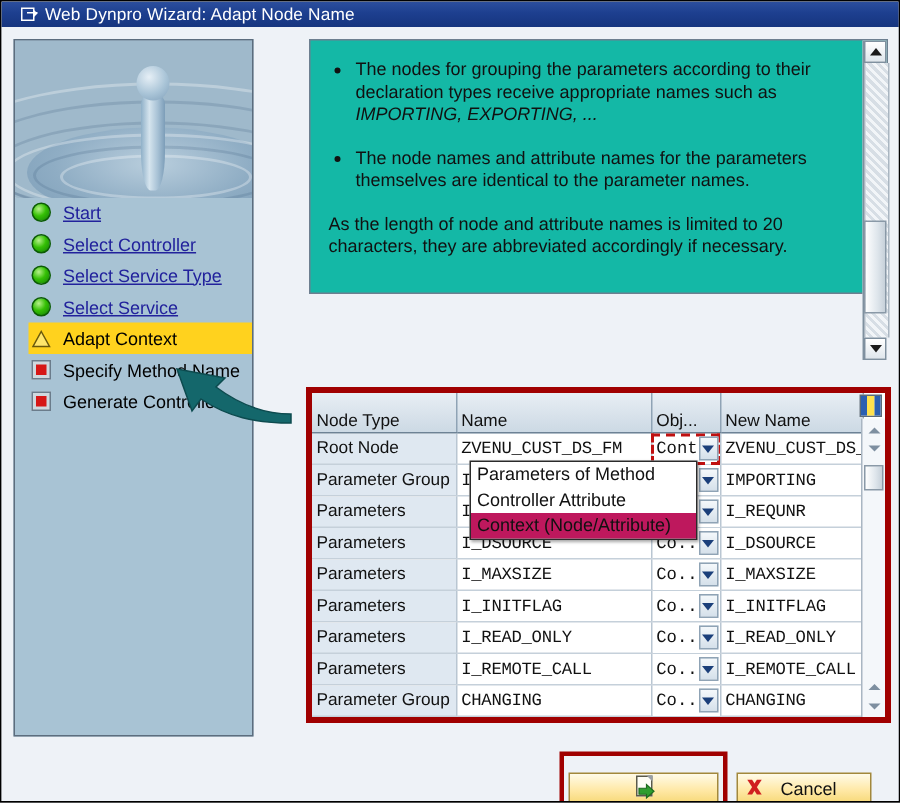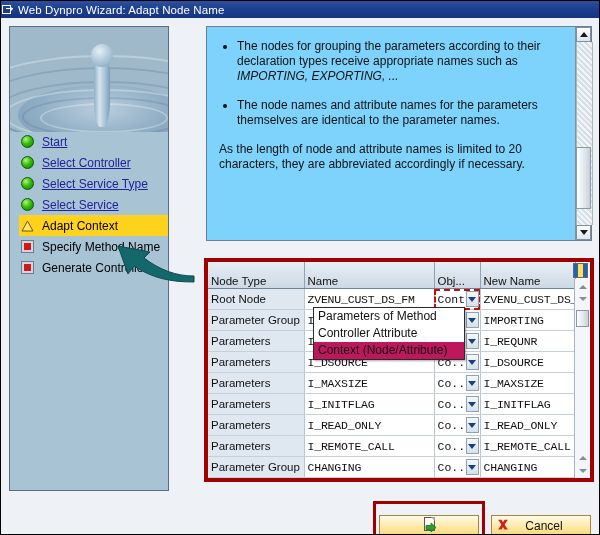--- a/index.html
+++ b/index.html
@@ -23,21 +23,21 @@
 
   
   #titlebar {
     position: absolute;
     left: 0; top: 0;
     width: 600px; height: 17px;
     background: linear-gradient(to bottom, #2c4f9e 0%, #1d3f8f 45%, #16357f 100%);
     color: #ffffff;
     display: flex;
     align-items: center;
-    padding-left: 0;
+    padding-left: 12px;
     box-sizing: border-box;
   }
   #titlebar .tb-icon {
     width: 13px; height: 12px;
     margin-right: 4px;
     position: relative;
     flex: 0 0 auto;
   }
   #titlebar .tb-icon .sq {
     position: absolute;
@@ -185,22 +185,22 @@
     position: absolute;
     left: 97px; top: 218px;
     width: 100px; height: 48px;
     pointer-events: none;
   }
 
   
   #infobox {
     position: absolute;
     left: 205px; top: 8px;
-    width: 386px; height: 215px;
-    background: #7dd3fc;
+    width: 386px; height: 170px;
+    background: #14b8a6;
     border: 1px solid #6d7f90;
     box-sizing: border-box;
     padding-left: 11px;
   }
   #infotext {
     position: absolute;
     left: 12px; top: 8px;
     width: 340px;
     color: #111;
     font-size: 12px;
@@ -690,21 +690,21 @@
       <div class="btn" style="left:378px; top:7px; width:100px;flex-direction:column;">
         <span class="bicon">
           <span class="page-glyph"></span>
           <svg width="12" height="11" viewBox="0 0 12 11" style="position:absolute;left:4px;top:6px;">
             <path d="M6,1 L6,3.5 L1,3.5 L1,7.5 L6,7.5 L6,10 L11,5.5 Z" fill="#2f9e2f" stroke="#1d6b1d" stroke-width="0.8"></path>
           </svg>
         </span>
         <span class="blabel">Continue</span>
       </div>
 
-      <div class="btn" style="left:490px; top:7px; width:100px;">
+      <div class="btn" style="left:490px; top:7px; width:90px;">
         <span class="bicon">
           <svg class="x-glyph" width="12" height="12" viewBox="0 0 12 12">
             <path d="M1.5,1 L5.2,5 L1.5,9.2 M1.5,1 L4.6,1 L10.4,10.8 L7.2,10.8 Z" fill="none"></path>
             <path d="M1.2,0.8 L4.4,0.8 L10.8,10.6 L7.6,10.6 Z" fill="#d01f1f"></path>
             <path d="M10.8,0.8 L7.6,0.8 L1.2,10.6 L4.4,10.6 Z" fill="#d01f1f"></path>
           </svg>
         </span>
         <span class="blabel">Cancel</span>
       </div>
     </div>

